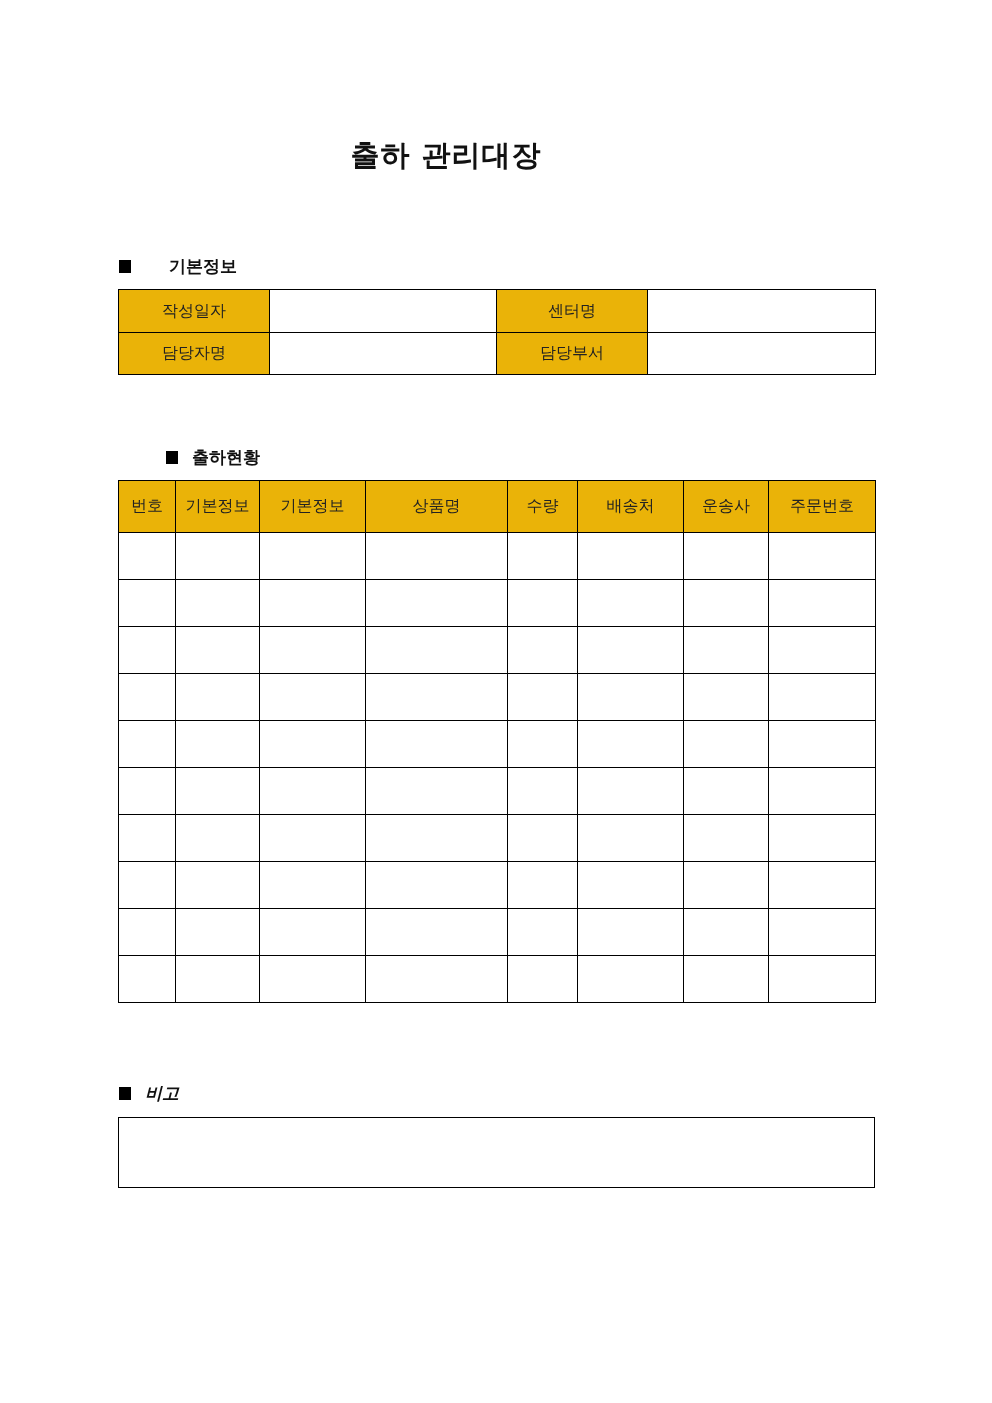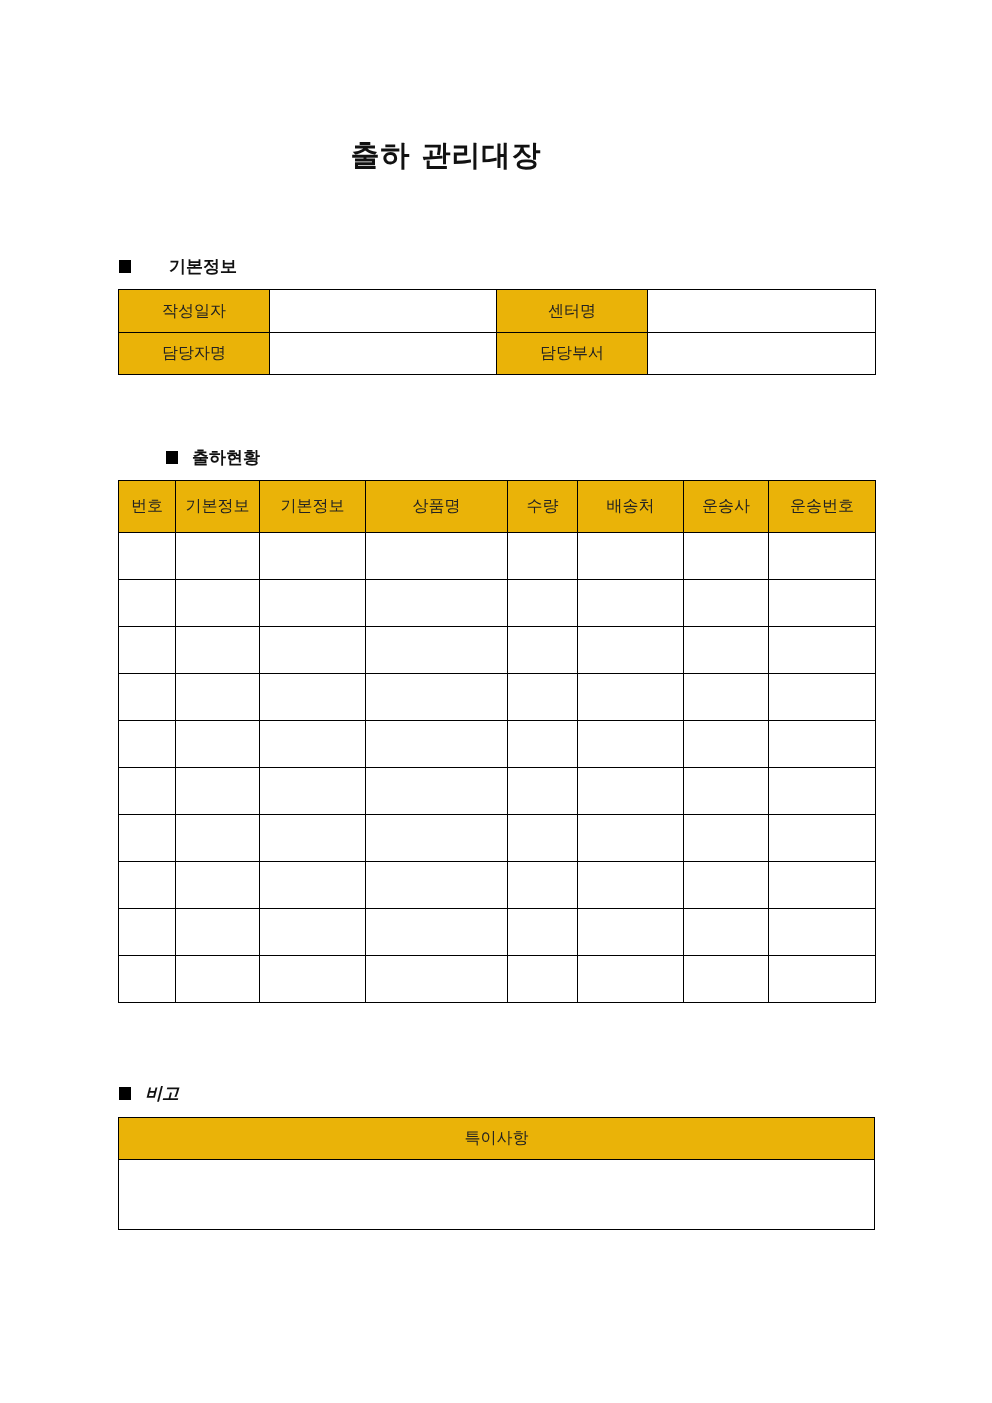--- a/index.html
+++ b/index.html
@@ -62,21 +62,21 @@
   </colgroup>
   <tbody>
       <tr class="hd" style="height:52px;border-radius:25px;">
     <th>번호</th>
     <th>기본정보</th>
     <th>기본정보</th>
     <th>상품명</th>
     <th>수량</th>
     <th>배송처</th>
     <th>운송사</th>
-    <th>운송번호</th>
+    <th>주문번호</th>
   </tr>
   </tbody>
     <tbody id="ship-body">
       <tr style="height: 47px;">
         <td></td>
         <td></td>
         <td></td>
         <td></td>
         <td></td>
         <td></td>
@@ -176,20 +176,17 @@
     </tbody>
 </table>
 
 <div class="section" style="top:1082px;font-style:italic;">
   <span class="sq"></span>
   <span>비고</span>
 </div>
 
 <table style="top:1117px; width:757px;">
   <tbody>
-      <tr class="hd" style="height:42px;">
-    <td>특이사항</td>
-  </tr>
   <tr style="height:70px;">
     <td></td>
   </tr>
 </tbody>
   </table>
 
 </body></html>

